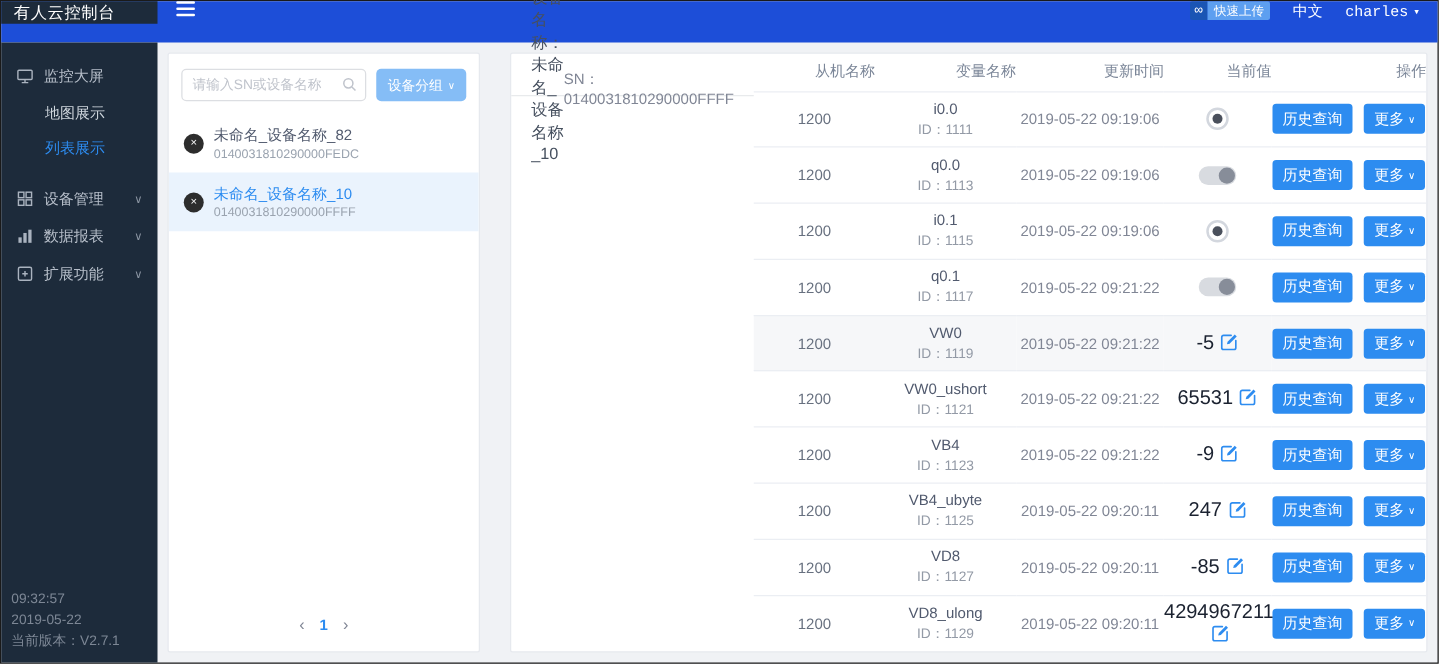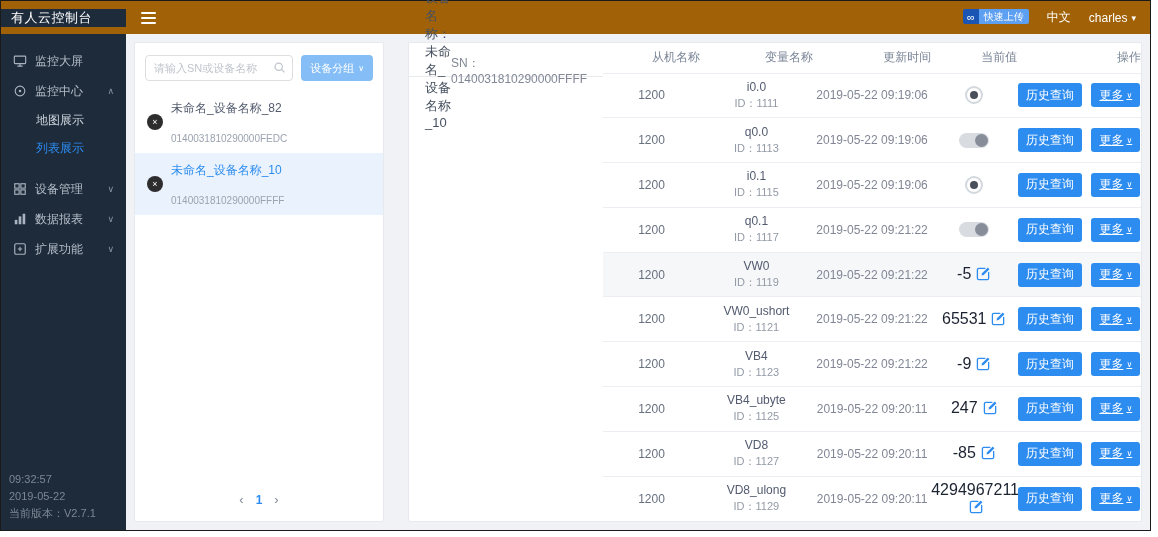--- a/index.html
+++ b/index.html
@@ -3,21 +3,21 @@
 <meta charset="utf-8">
 <style>
   * { margin:0; padding:0; box-sizing:border-box; }
   body {
     width:1158px; height:537px; overflow:hidden; background:#fff;
     font-family:"Liberation Sans","DejaVu Sans",sans-serif; color:#515a6e;
   }
   .screen { width:1151px; height:531px; border:1px solid #1a1a1a; background:#f0f2f5; display:flex; flex-direction:column; }
 
   
-  .topbar { height:33px; flex:0 0 33px; background:#a16207; display:flex; align-items:center; color:#fff; }
+  .topbar { height:33px; flex:0 0 33px; background:#1d4ed8; display:flex; align-items:flex-start; color:#fff;font-family:Liberation Mono, monospace; }
   .logo { width:125px; background:#1d2b3b; display:flex; align-items:center; padding-left:10px; font-size:13px; letter-spacing:.5px; }
   .hamburger { width:44px; display:flex; flex-direction:column; justify-content:center; align-items:center; gap:3px; cursor:pointer; }
   .hamburger i { display:block; width:15px; height:2px; background:#fff; border-radius:1px; }
   .top-right { margin-left:auto; display:flex; align-items:center; gap:18px; padding-right:14px; }
   .upload-badge { display:flex; align-items:stretch; height:15px; font-size:10px; border-radius:2px; overflow:hidden; align-self:flex-start; cursor:pointer; }
   .upload-badge .bicon { background:#1a55b4; padding:0 4px; display:flex; align-items:center; font-size:11px; }
   .upload-badge .blabel { background:#5d9ff0; padding:0 5px; display:flex; align-items:center; }
   .lang { font-size:12px; cursor:pointer; }
   .user { font-size:12px; display:flex; align-items:center; gap:4px; cursor:pointer; }
   .user .caret { font-size:9px; }
@@ -45,21 +45,21 @@
   .search-box input::placeholder { color:#c0c4cc; }
   .search-box .mag { position:absolute; right:7px; top:6px; }
   .group-btn { height:26px; border:none; background:#85bdf6; color:#fff; font-size:11px; border-radius:4px; padding:0 9px; display:flex; align-items:center; gap:4px; cursor:pointer; font-family:inherit; }
   .group-btn .chev { font-size:8px; }
   .device-list { flex:1; overflow:hidden; }
   .device-item { display:flex; align-items:center; gap:8px; padding:9px 12px; cursor:pointer; }
   .device-item.selected { background:#eaf3fd; }
   .status-dot { width:16px; height:16px; flex:0 0 16px; border-radius:50%; background:#2d2d2d; color:#fff; font-size:9px; display:flex; align-items:center; justify-content:center; line-height:1; }
   .device-name { font-size:12px; color:#515a6e; }
   .device-item.selected .device-name { color:#2d8cf0; }
-  .device-sn { font-size:10px; color:#9aa3af; margin-top:16px; }
+  .device-sn { font-size:10px; color:#9aa3af; margin-top:1px; }
   .pagination { display:flex; justify-content:center; align-items:center; gap:12px; padding:10px 0 14px 0; font-size:12px; color:#808695; }
   .pagination .cur { color:#2d8cf0; font-weight:bold; cursor:pointer; }
   .pagination .arrow { cursor:pointer; font-size:13px; }
 
   
   .detail-card { flex:1; display:flex; flex-direction:row; min-width:0; }
   .detail-header { height:34px; flex:0 0 34px; display:flex; align-items:center; justify-content:space-between; padding:0 16px; border-bottom:1px solid #e8eaec; }
   .detail-title { font-size:13px; color:#46505f; }
   .detail-sn { font-size:12px; color:#808695;margin-top:21px; }
   table { width:100%; border-collapse:collapse; table-layout:fixed; }
@@ -70,21 +70,21 @@
   .var-name { color:#515a6e; }
   .var-id { color:#939aa6; font-size:11px; margin-top:2px; }
   .time { color:#808695; }
   .val { font-size:16px; color:#1b2230; }
   .edit { display:inline-block; margin-left:5px; vertical-align:-2px; cursor:pointer; }
   .radio-ind { display:inline-block; width:18px; height:18px; border-radius:50%; border:2px solid #d3d7de; background:#fff; position:relative; cursor:pointer; vertical-align:middle; }
   .radio-ind i { position:absolute; left:3px; top:3px; width:8px; height:8px; border-radius:50%; background:#4a505c; }
   .switch { display:inline-block; width:30px; height:15px; border-radius:8px; background:#d8dbe0; position:relative; cursor:pointer; vertical-align:middle; }
   .switch i { position:absolute; right:1px; top:1px; width:13px; height:13px; border-radius:50%; background:#878d99; }
   .btn { height:24px; border:none; border-radius:3px; background:#2d8cf0; color:#fff; font-size:12px; padding:0 8px; cursor:pointer; font-family:inherit; display:inline-flex; align-items:center; gap:3px; vertical-align:middle; }
-  .btn + .btn { margin-left:6px;text-decoration:underline; }
+  .btn + .btn { margin-left:6px; }
   .btn .chev { font-size:8px; }
 </style>
 </head>
 <body>
 
 <div class="screen">
 
   <header class="topbar">
     <div class="logo">有人云控制台</div>
     <div class="hamburger">
@@ -109,28 +109,20 @@
 
     <aside class="sidebar">
       <nav class="nav">
         <div class="nav-item">
           <svg width="14" height="14" viewBox="0 0 16 16" fill="none" stroke="#aab3bf" stroke-width="1.3">
               <rect x="1.5" y="2.5" width="13" height="8.5" rx="1"></rect>
               <path d="M8 11v2.3M5 13.8h6"></path>
             </svg>
           <span>监控大屏</span>
         </div>
-        <div class="nav-item">
-          <svg width="14" height="14" viewBox="0 0 16 16" fill="none" stroke="#aab3bf" stroke-width="1.3">
-              <circle cx="8" cy="8" r="5.5"></circle>
-              <circle cx="8" cy="8" r="1.4" fill="#aab3bf" stroke="none"></circle>
-            </svg>
-          <span>监控中心</span>
-          <span class="chev">∧</span>
-        </div>
         <div class="nav-sub">
           <span>地图展示</span>
         </div>
         <div class="nav-sub active">
           <span>列表展示</span>
         </div>
         <div class="nav-gap"></div>
         <div class="nav-item">
           <svg width="14" height="14" viewBox="0 0 16 16" fill="none" stroke="#aab3bf" stroke-width="1.3">
               <rect x="2" y="2" width="5" height="5"></rect>

